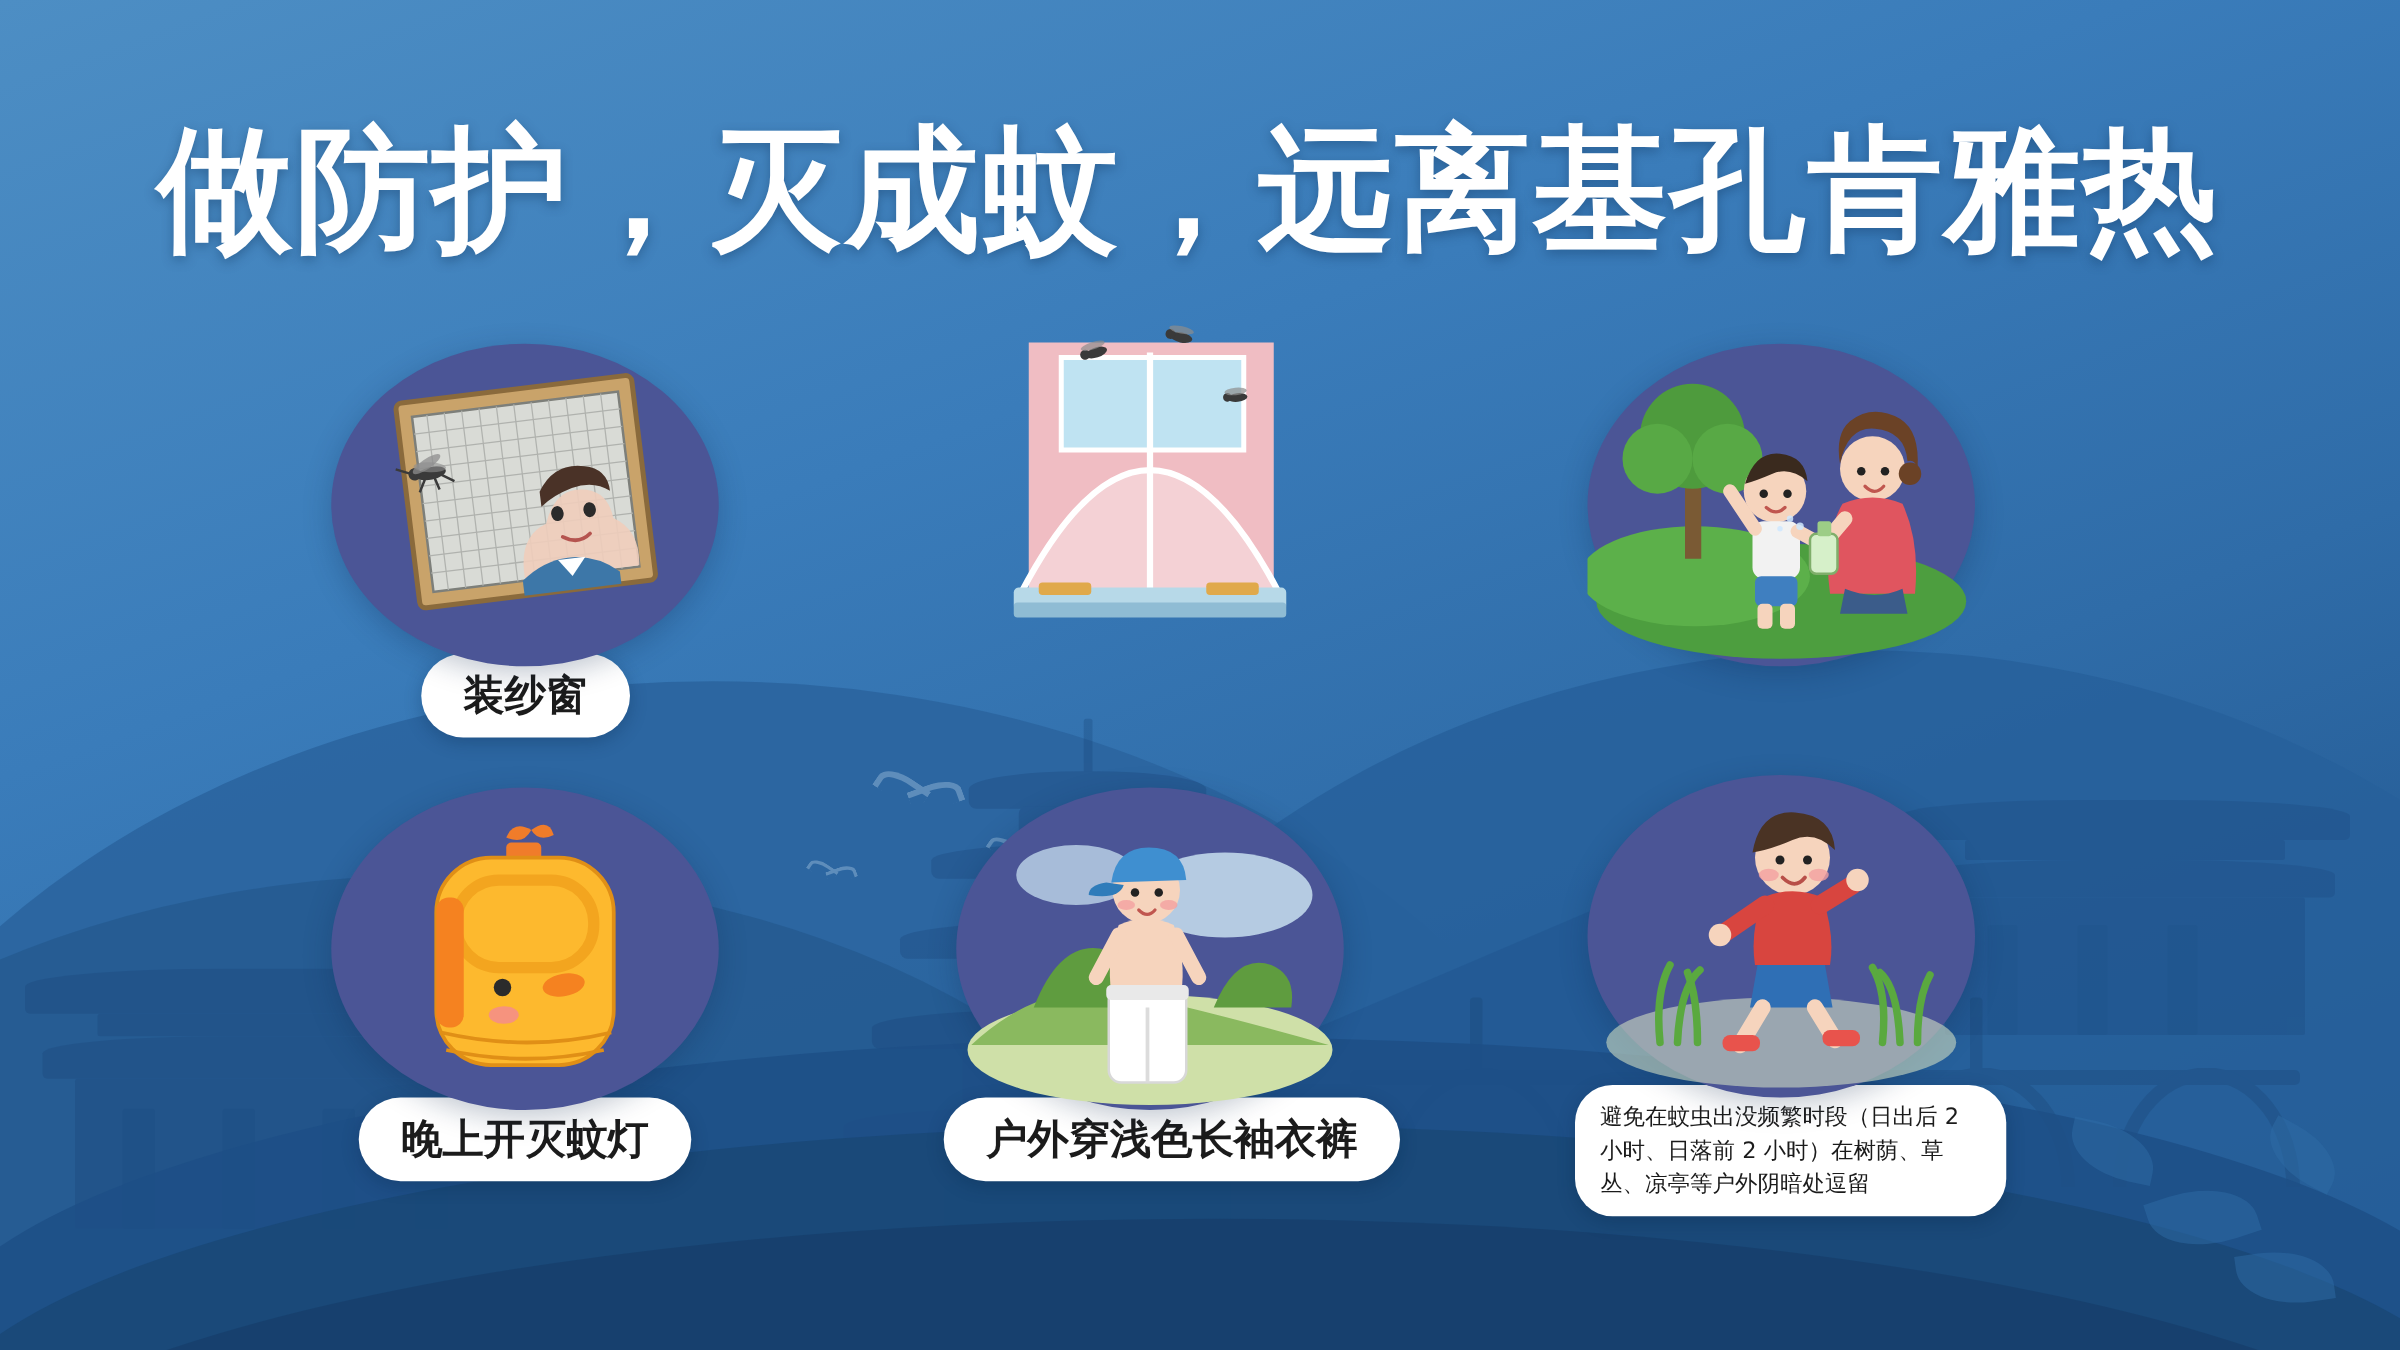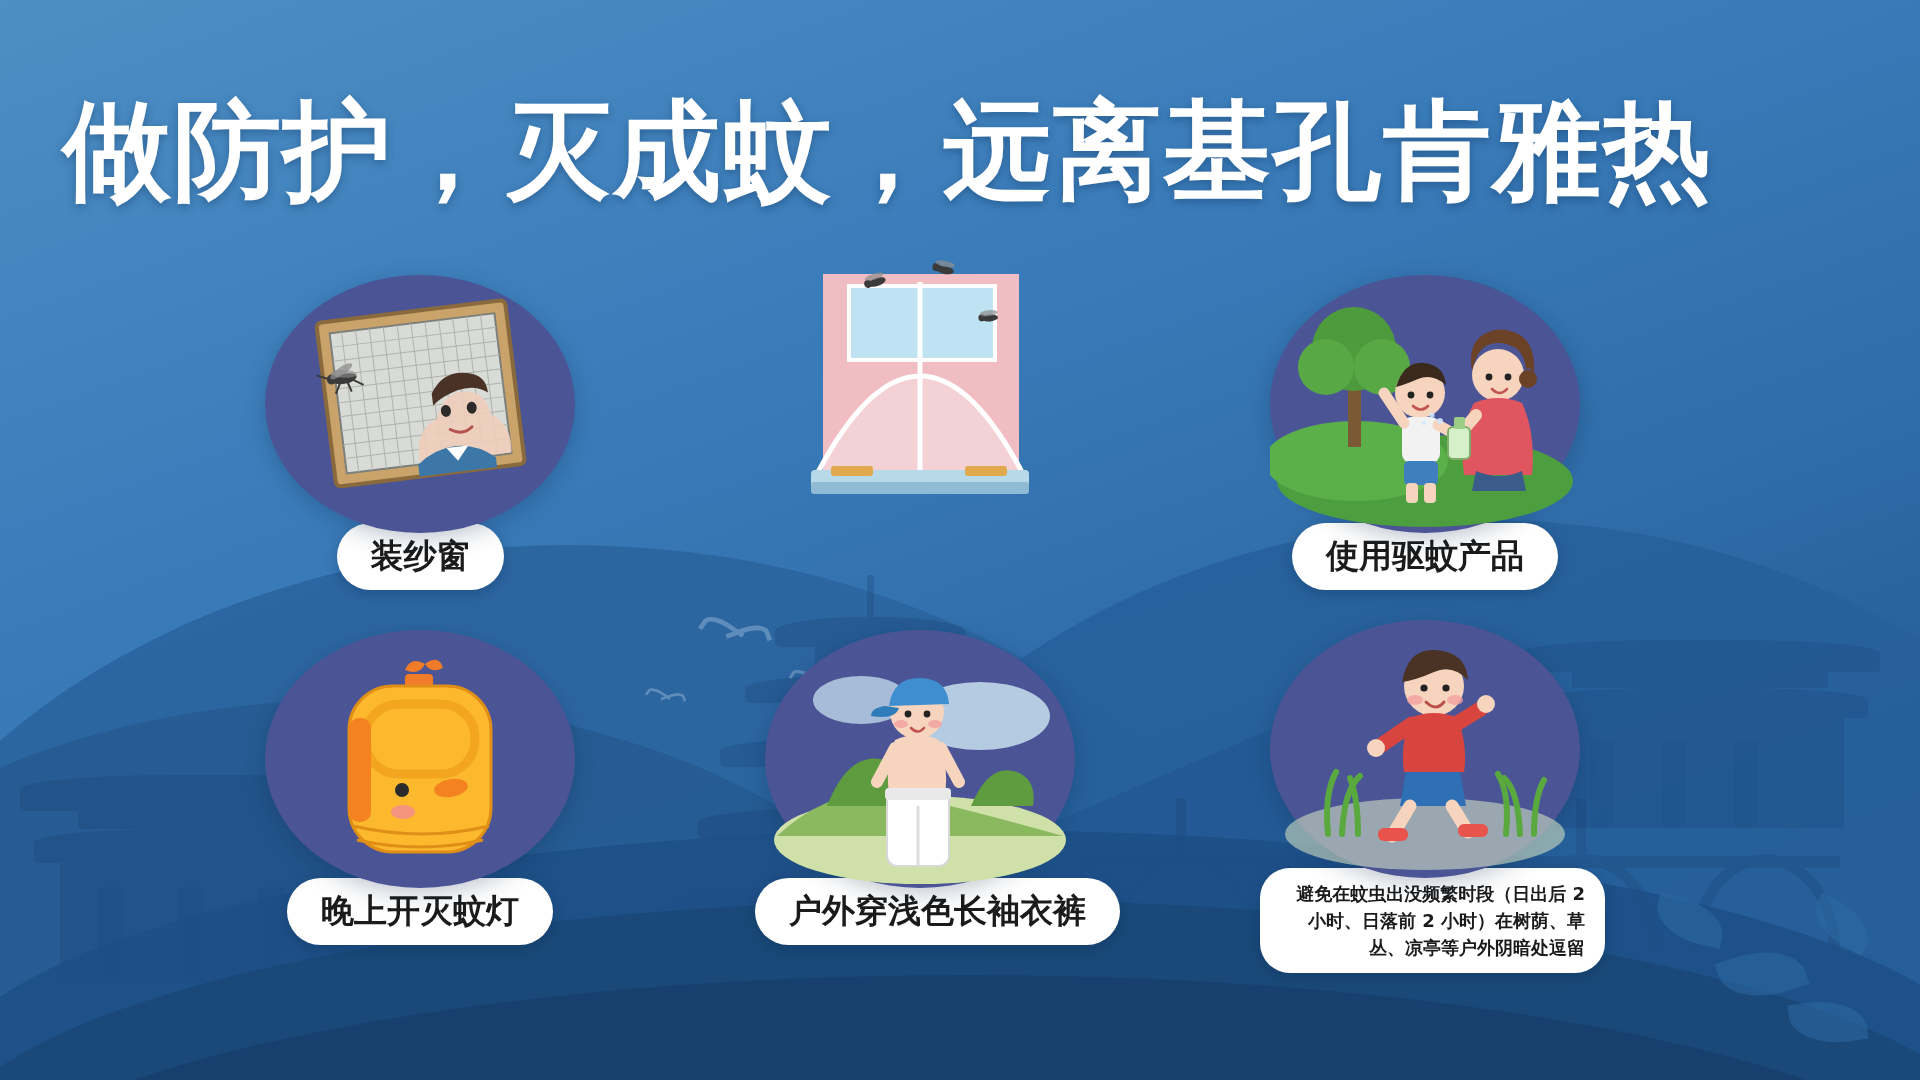--- a/index.html
+++ b/index.html
@@ -80,26 +80,26 @@
     border-radius:60% 0 0 0; transform:rotate(34deg);
   }
   .bird::after { left:22px; top:5px; transform:rotate(-20deg) scaleX(-1); }
 
   
   .leaf { position:absolute; background:#2d6ca6; border-radius:0 75% 0 75%; opacity:.5; }
 
   
   .title {
     position:absolute; left:0; top:95px; width:1776px;
-    text-align:center;
+    text-align:right;
     color:#ffffff;
     font-size:108px; font-weight:bold;
     letter-spacing:2px;
     line-height:1.05;
-    font-family:Liberation Serif, serif;
+    font-family:Liberation Sans, sans-serif;
     text-shadow:0 3px 9px rgba(8,40,78,.35);
     white-space:nowrap;
   }
 
   
   .tips { position:absolute; left:0; top:275px; width:1660px; height:690px; }
   .tip {
     position:absolute; width:330px; text-align:center;
   }
   .tip .blob {
@@ -114,23 +114,23 @@
     background:#ffffff;
     border-radius:40px;
     padding:11px 34px;
     margin-top:-10px;
     font-size:33px; font-weight:600; color:#1b1b1b;
     box-shadow:0 4px 14px rgba(8,36,70,.28);
     white-space:nowrap;
     font-family:"DejaVu Sans","Liberation Sans",sans-serif;
   }
   .pill.small {
-    font-size:18px; font-weight:700; line-height:1.5;
+    font-size:18px; font-weight:400; line-height:1.5;
     padding:12px 20px; border-radius:30px;
-    white-space:normal; text-align:right; width:345px;
+    white-space:normal; text-align:left; width:345px;
   }
 
   
   .tip-1 { left:255px;  top:0px;   }
   .tip-2 { left:755px;  top:-15px; }
   .tip-3 { left:1260px; top:0px;   }
   .tip-4 { left:255px;  top:355px; }
   .tip-5 { left:755px;  top:355px; }
   .tip-6 { left:1260px; top:345px; }
 
@@ -338,21 +338,20 @@
             <rect x="0" y="0" width="22" height="32" rx="5" fill="#d6f0c9" stroke="#7fae6a" stroke-width="2"></rect>
             <rect x="6" y="-10" width="11" height="12" rx="2" fill="#9ccd86"></rect>
             <g fill="#cfe8ff" opacity=".85">
               <circle cx="-8" cy="-6" r="3"></circle>
                 <circle cx="-16" cy="-12" r="2.6"></circle>
                 <circle cx="-24" cy="-4" r="2.2"></circle>
             </g>
           </g>
         </svg>
       </div>
-      <div class="pill">使用驱蚊产品</div>
     </div>
 
     <div class="tip tip-4">
       <div class="blob">
         <svg class="art" viewBox="0 0 310 258">
           <path d="M140 40 q6 -14 20 -6 q-6 12 -20 6z" fill="#f07c2a"></path>
           <path d="M160 34 q14 -10 18 4 q-12 6 -18 -4z" fill="#f07c2a"></path>
           <rect x="140" y="44" width="28" height="16" rx="4" fill="#f07c2a"></rect>
           <rect x="84" y="56" width="142" height="166" rx="44" fill="#fdb92e" stroke="#e08f16" stroke-width="3"></rect>
           <rect x="100" y="74" width="110" height="70" rx="34" fill="none" stroke="#f3a51f" stroke-width="9"></rect>

